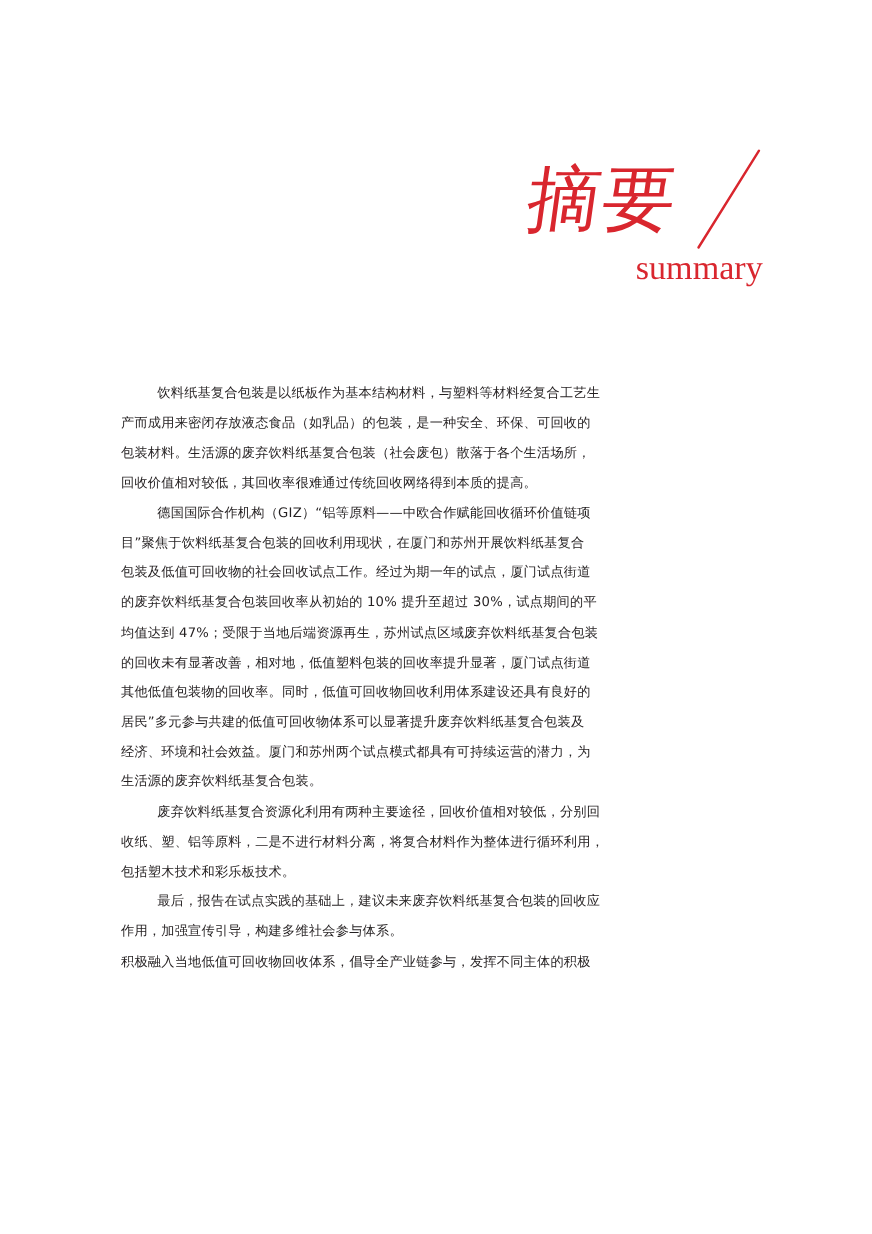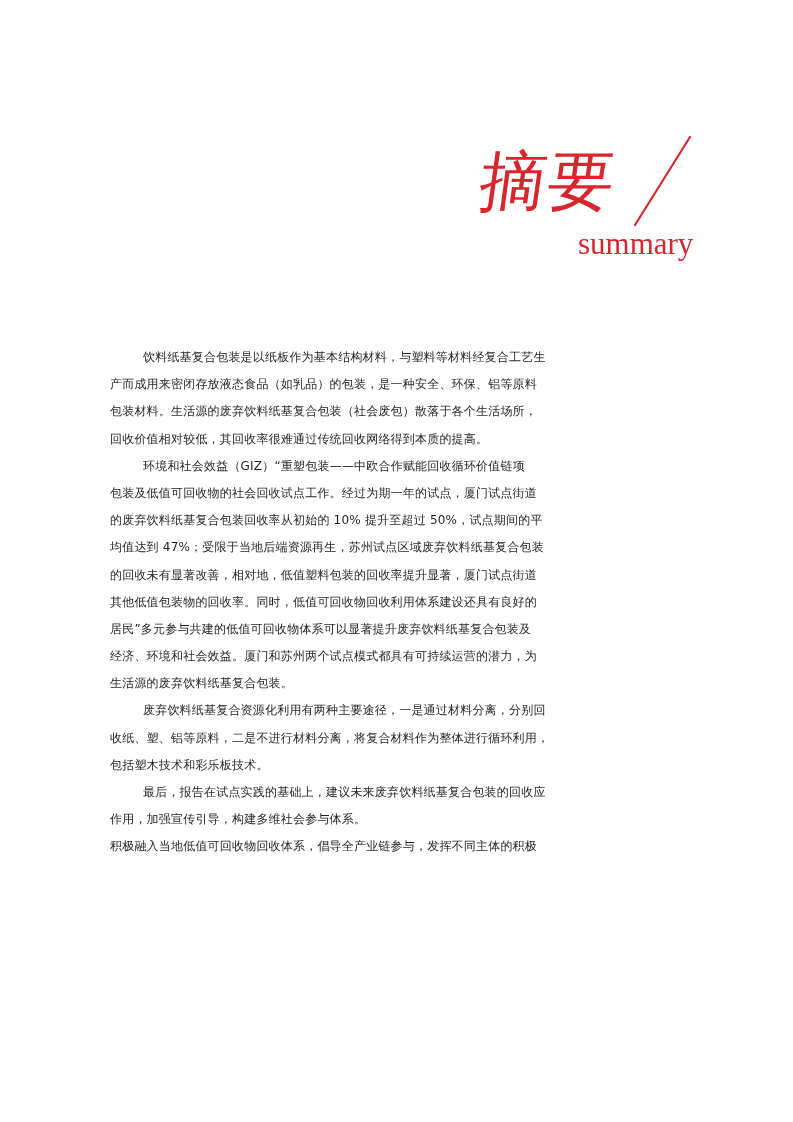--- a/index.html
+++ b/index.html
@@ -78,37 +78,38 @@
   <div class="title-cn">摘要</div>
   <svg class="title-slash" viewBox="0 0 240 140" width="240" height="140">
     <line x1="220" y1="9" x2="165" y2="97" stroke="#d9262e" stroke-width="2.2" stroke-linecap="round"></line>
   </svg>
   <div class="title-en">summary</div>
 </div>
 
 <div class="body-text">
   <div>
     <span class="line indent">饮料纸基复合包装是以纸板作为基本结构材料，与塑料等材料经复合工艺生</span>
-    <span class="line">产而成用来密闭存放液态食品（如乳品）的包装，是一种安全、环保、铝等原料</span>
+    <span class="line">产而成用来密闭存放液态食品（如乳品）的包装，是一种安全、环保、可回收的</span>
     <span class="line">包装材料。生活源的废弃饮料纸基复合包装（社会废包）散落于各个生活场所，</span>
     <span class="line">回收价值相对较低，其回收率很难通过传统回收网络得到本质的提高。</span>
   </div>
   <div>
-    <span class="line indent">环境和社会效益（GIZ）“重塑包装——中欧合作赋能回收循环价值链项</span>
+    <span class="line indent">德国国际合作机构（GIZ）“铝等原料——中欧合作赋能回收循环价值链项</span>
+    <span class="line">目”聚焦于饮料纸基复合包装的回收利用现状，在厦门和苏州开展饮料纸基复合</span>
     <span class="line">包装及低值可回收物的社会回收试点工作。经过为期一年的试点，厦门试点街道</span>
-    <span class="line">的废弃饮料纸基复合包装回收率从初始的 10% 提升至超过 50%，试点期间的平</span>
+    <span class="line">的废弃饮料纸基复合包装回收率从初始的 10% 提升至超过 30%，试点期间的平</span>
     <span class="line">均值达到 47%；受限于当地后端资源再生，苏州试点区域废弃饮料纸基复合包装</span>
     <span class="line">的回收未有显著改善，相对地，低值塑料包装的回收率提升显著，厦门试点街道</span>
     <span class="line">其他低值包装物的回收率。同时，低值可回收物回收利用体系建设还具有良好的</span>
     <span class="line">居民”多元参与共建的低值可回收物体系可以显著提升废弃饮料纸基复合包装及</span>
     <span class="line">经济、环境和社会效益。厦门和苏州两个试点模式都具有可持续运营的潜力，为</span>
     <span class="line">生活源的废弃饮料纸基复合包装。</span>
   </div>
   <div>
-    <span class="line indent">废弃饮料纸基复合资源化利用有两种主要途径，一是通过材料分离，分别回</span>
+    <span class="line indent">废弃饮料纸基复合资源化利用有两种主要途径，回收价值相对较低，分别回</span>
     <span class="line">收纸、塑、铝等原料，二是不进行材料分离，将复合材料作为整体进行循环利用，</span>
     <span class="line">包括塑木技术和彩乐板技术。</span>
   </div>
   <div>
     <span class="line indent">最后，报告在试点实践的基础上，建议未来废弃饮料纸基复合包装的回收应</span>
     <span class="line">作用，加强宣传引导，构建多维社会参与体系。</span>
     <span class="line">积极融入当地低值可回收物回收体系，倡导全产业链参与，发挥不同主体的积极</span>
   </div>
 </div>
 

